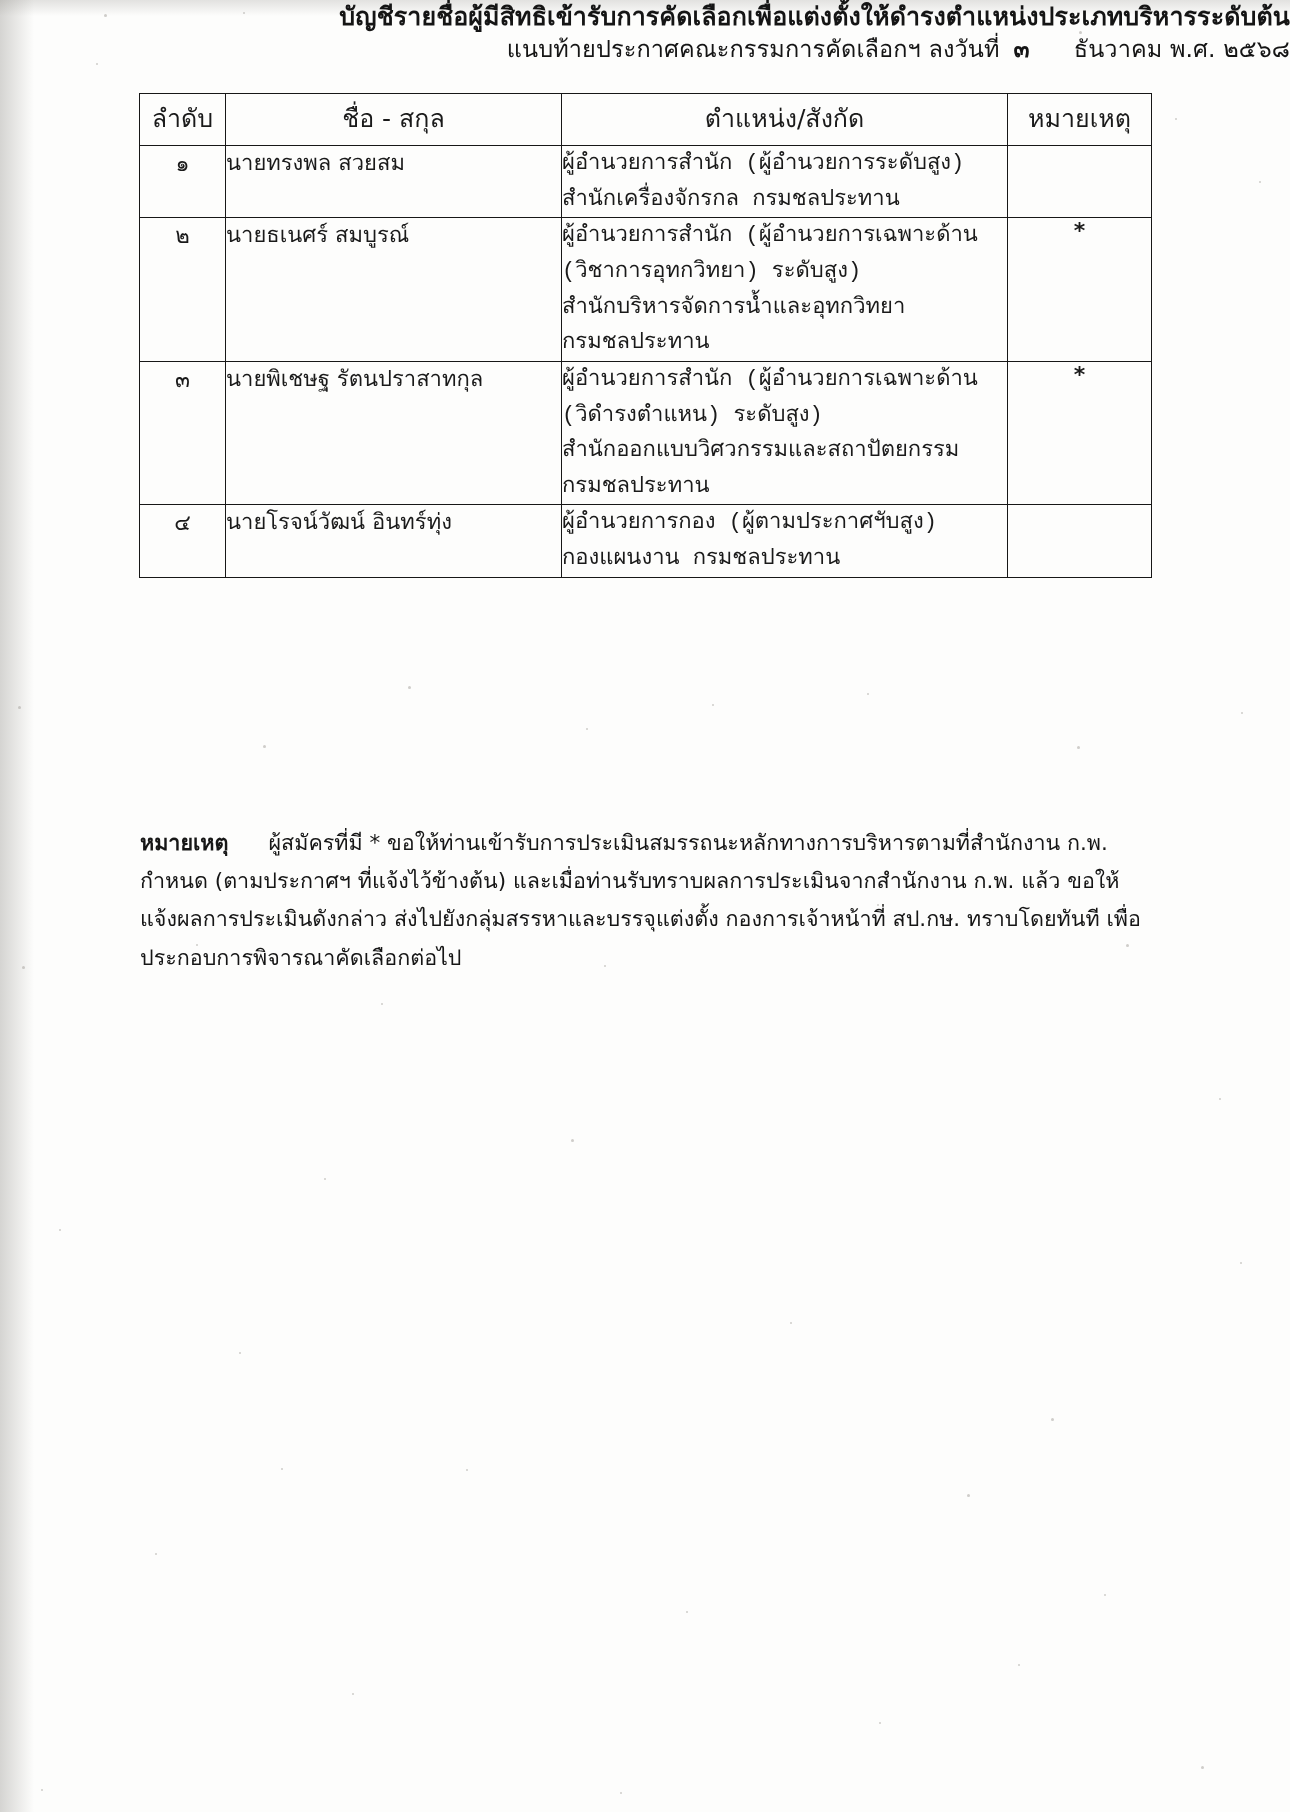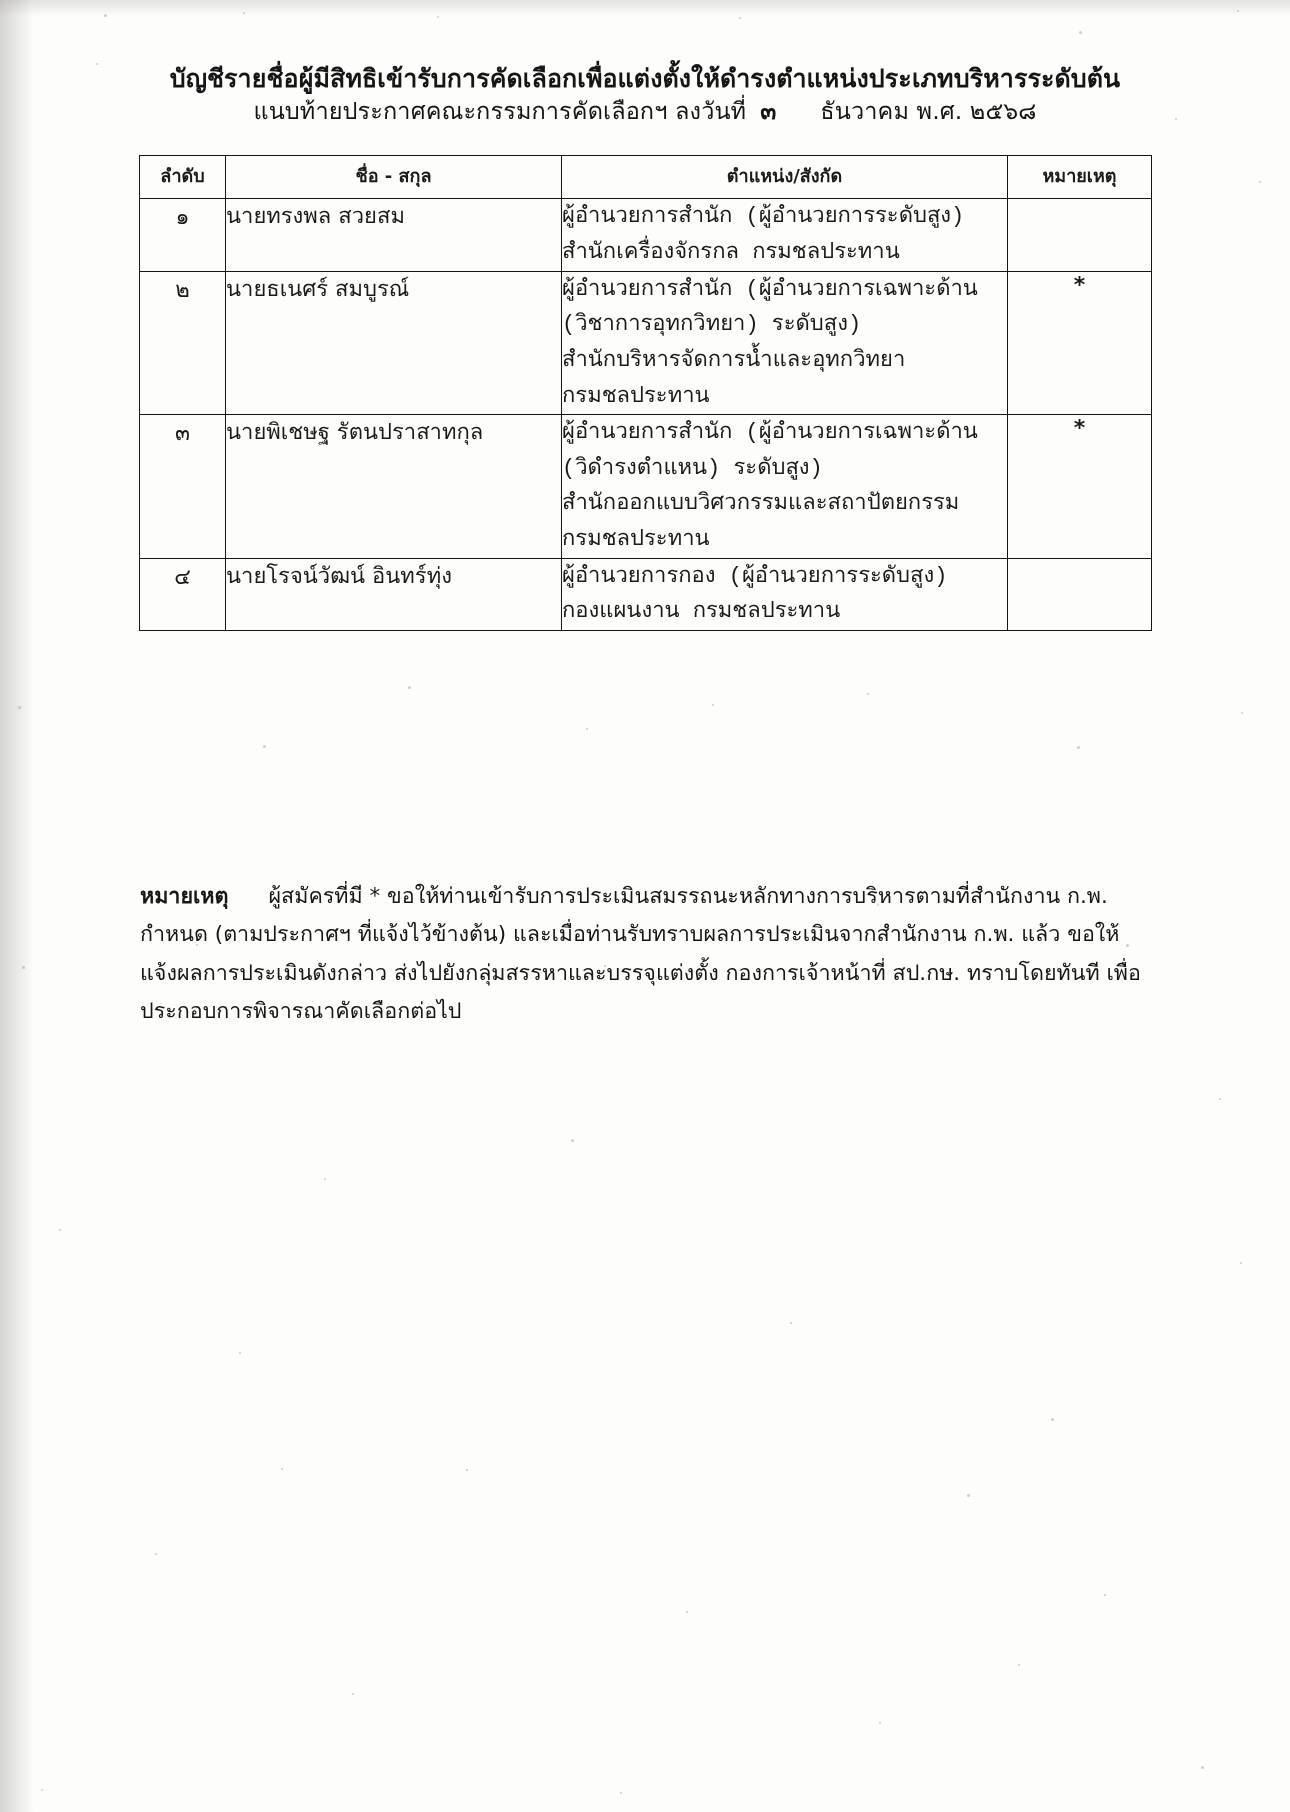--- a/index.html
+++ b/index.html
@@ -41,22 +41,21 @@
     background: linear-gradient(to bottom, rgba(130,128,122,.22), rgba(255,255,255,0));
     pointer-events: none;
   }
   .content {
     position: absolute;
     left: 0; top: 0;
     width: 1290px;
   }
   
   .heading {
-    text-align: center;
-    padding-top: 62px;
+    text-align: right;
   }
   .heading .ln {
     display: block;
     font-weight: 700;
     letter-spacing: .1px;
     line-height: 1.34;
     color: #151515;
   }
   .ln1 { font-size: 25px; }
   .ln2 { font-size: 25px; }
@@ -78,22 +77,22 @@
     border-collapse: collapse;
     table-layout: fixed;
   }
   table.doc th, table.doc td {
     border: 1.6px solid #171717;
     vertical-align: top;
     padding: 0;
   }
   table.doc th {
     text-align: center;
-    font-weight: 700;
-    font-size: 18px;
+    font-weight: 400;
+    font-size: 25px;
     padding: 9px 4px 11px 4px;
     line-height: 1.25;
   }
   col.c-no     { width: 86px; }
   col.c-name   { width: 336px; }
   col.c-pos    { width: 446px; }
   col.c-remark { width: 144px; }
 
   td.no {
     text-align: center;
@@ -192,21 +191,21 @@
                 <span class="pl">(วิดำรงตำแหน) ระดับสูง)</span>
                 <span class="pl">สำนักออกแบบวิศวกรรมและสถาปัตยกรรม</span>
                 <span class="pl">กรมชลประทาน</span>
               </td>
               <td class="remark">*</td>
             </tr>
             <tr>
               <td class="no">๔</td>
               <td class="name">นายโรจน์วัฒน์ อินทร์ทุ่ง</td>
               <td class="pos">
-                <span class="pl">ผู้อำนวยการกอง (ผู้อำนวยการระดับสูง)</span>
+                <span class="pl">ผู้อำนวยการกอง (ผู้ตามประกาศฯับสูง)</span>
                 <span class="pl">กองแผนงาน กรมชลประทาน</span>
               </td>
               <td class="remark"></td>
             </tr>
           </tbody>
       </table>
     </div>
 
     <div class="note">
       <p><span class="nhead">หมายเหตุ</span><span>ผู้สมัครที่มี * ขอให้ท่านเข้ารับการประเมินสมรรถนะหลักทางการบริหารตามที่สำนักงาน ก.พ. กำหนด (ตามประกาศฯ ที่แจ้งไว้ข้างต้น) และเมื่อท่านรับทราบผลการประเมินจากสำนักงาน ก.พ. แล้ว ขอให้แจ้งผลการประเมินดังกล่าว ส่งไปยังกลุ่มสรรหาและบรรจุแต่งตั้ง กองการเจ้าหน้าที่ สป.กษ. ทราบโดยทันที เพื่อประกอบการพิจารณาคัดเลือกต่อไป</span></p>

